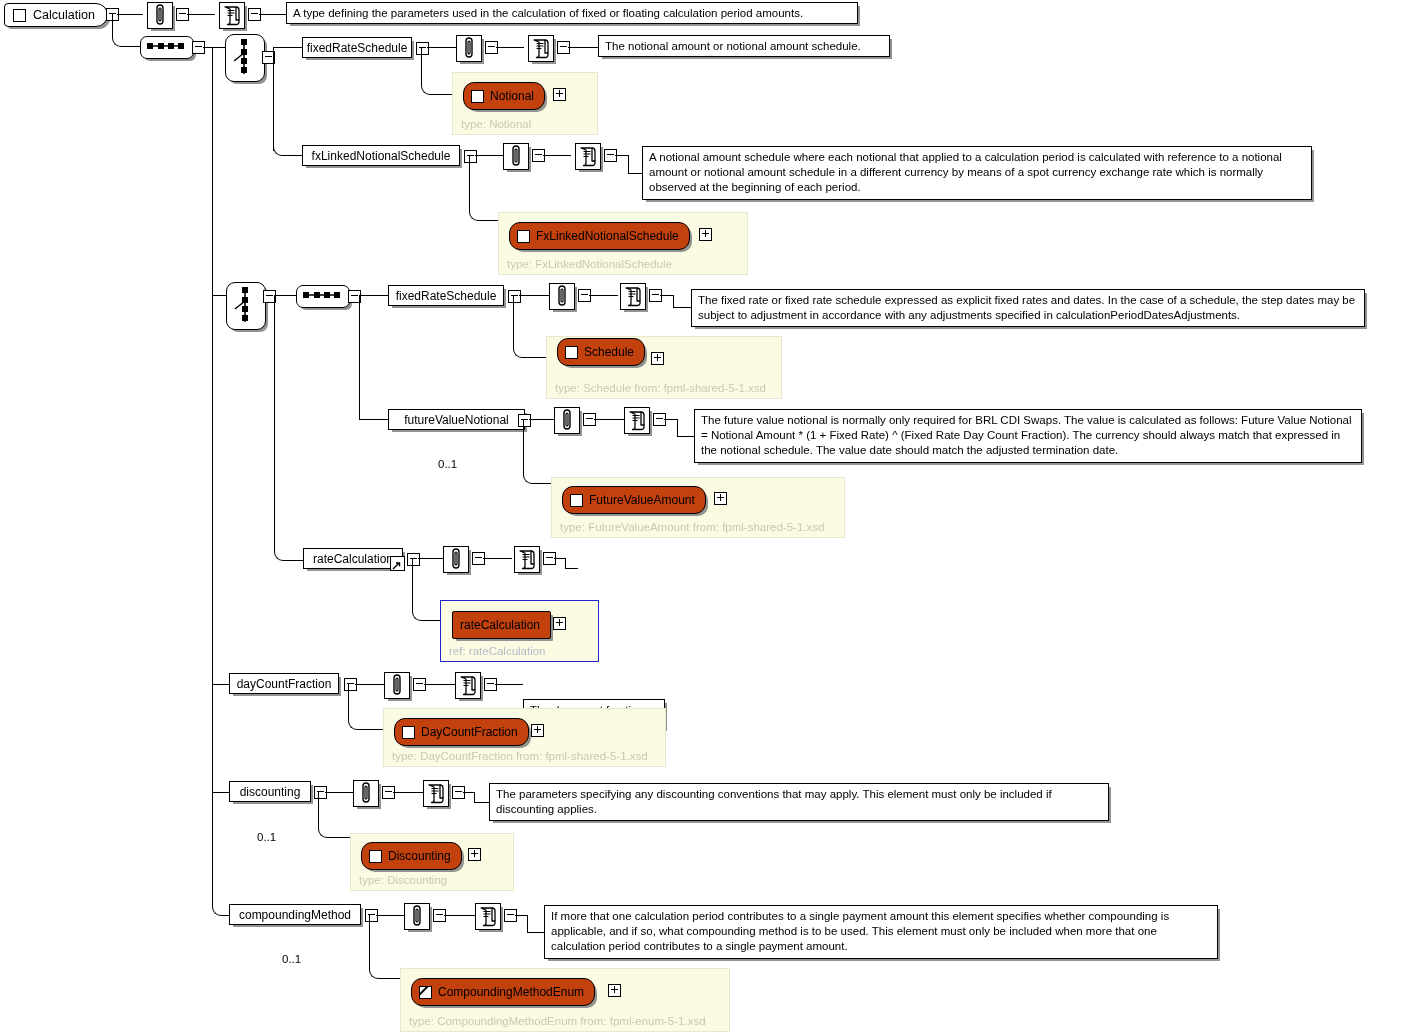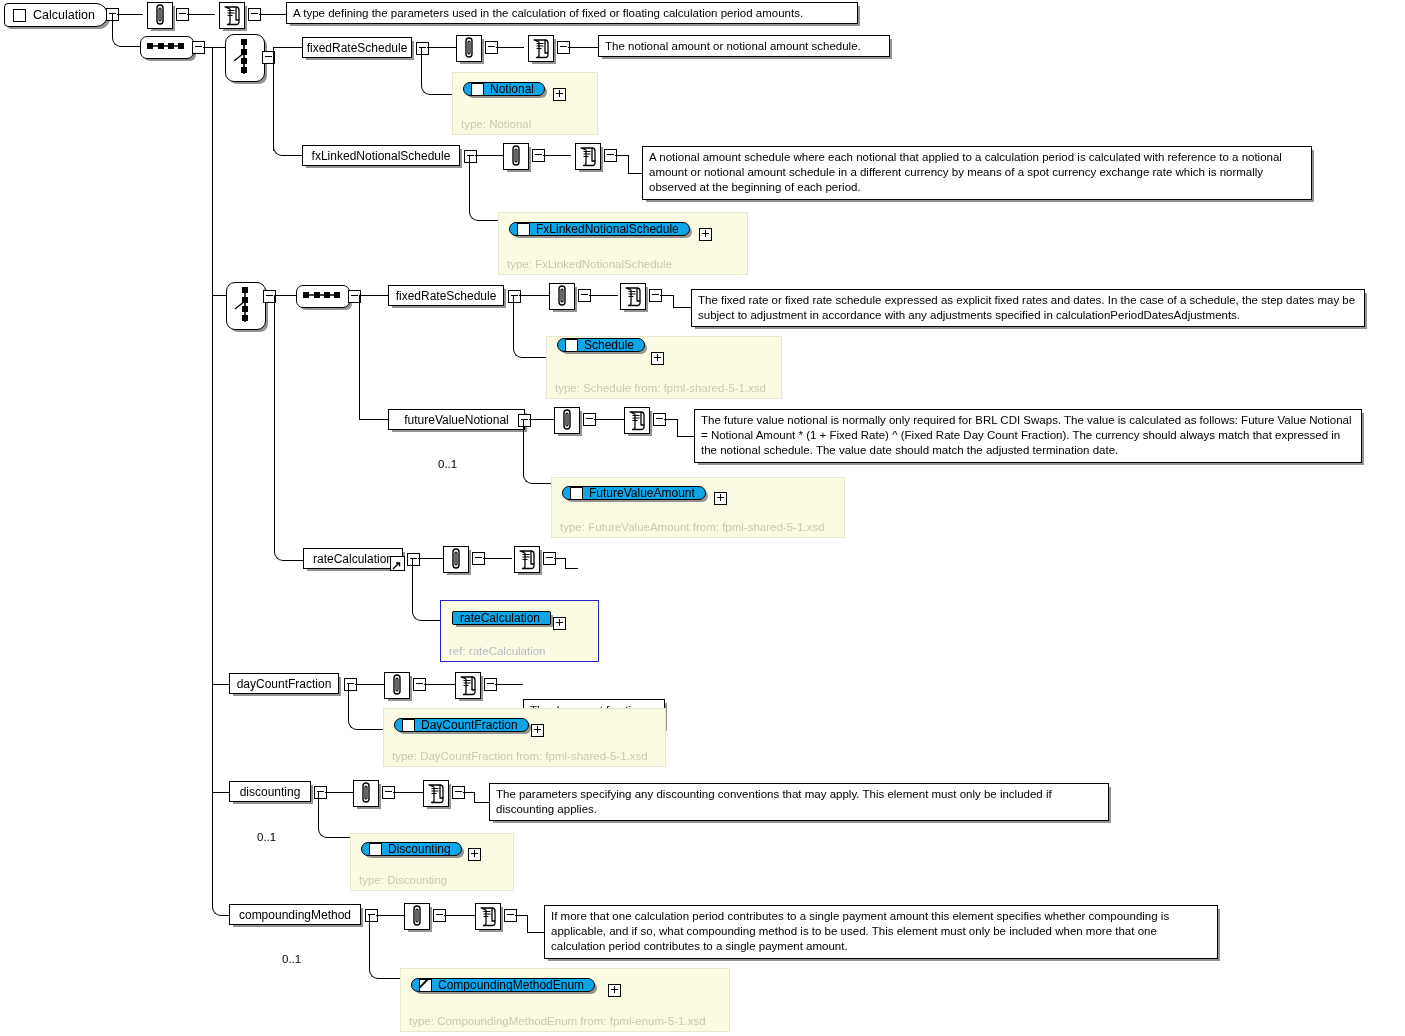--- a/index.html
+++ b/index.html
@@ -29,22 +29,22 @@
 
   
   .typepanel{position:absolute;box-sizing:border-box;background:#fbfbe4;
              border:1px solid #e8e8cf;}
   .typepanel.refpanel{border:1px solid #2222cc;}
   .typelabel{position:absolute;left:8px;bottom:4px;font-size:11.5px;color:#c9c9b0;
              white-space:nowrap;}
   .typepanel.refpanel .typelabel{color:#b9b9c8;}
 
   
-  .capsule{position:absolute;box-sizing:border-box;height:14px;border:1.5px solid #000;
-           background:#0ea5e9;border-radius:11px/11px;
+  .capsule{position:absolute;box-sizing:border-box;height:28px;border:1.5px solid #000;
+           background:#c2410c;border-radius:11px/11px;
            box-shadow:3px 3px 0 -1px rgba(128,128,128,.85);
            display:flex;align-items:center;gap:6px;padding:0 10px 0 7px;
            font-size:12px;white-space:nowrap;}
   .capsule.sq{border-radius:2px;}          
 
   
   .ct-glyph{width:11px;height:11px;border:1.5px solid #000;background:#fff;flex:0 0 auto;}
   
   .st-glyph{width:11px;height:11px;border:1.5px solid #000;background:#fff;flex:0 0 auto;
             position:relative;overflow:hidden;}

